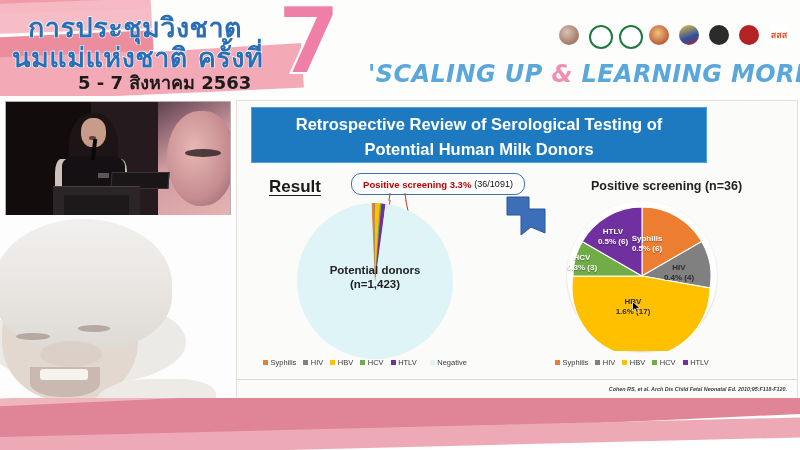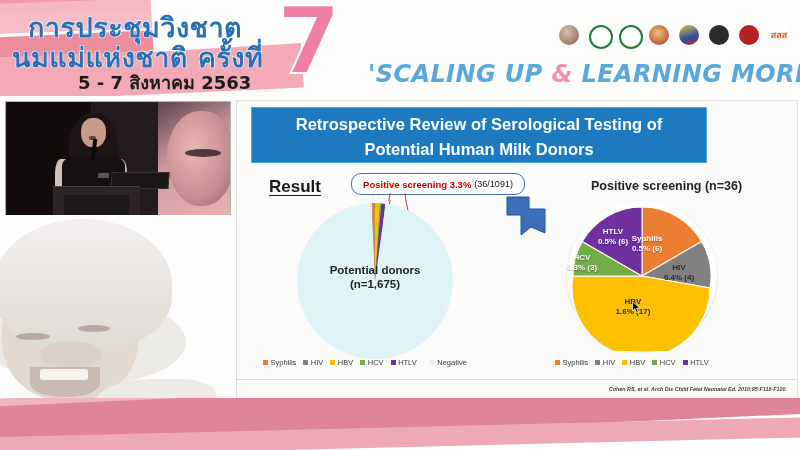--- a/index.html
+++ b/index.html
@@ -253,21 +253,21 @@
           <i style="background:#FFC000;width:8px;left:-4px"></i>
         </div>
       <div class="sliver" style="transform:rotate(5.0deg)">
           <i style="background:#70AD47"></i>
         </div>
       <div class="sliver" style="transform:rotate(6.2deg)">
           <i style="background:#7030A0"></i>
         </div>
     </div>
     <div id="pl-txt1">Potential donors</div>
-    <div id="pl-txt2">(n=1,675)</div>
+    <div id="pl-txt2">(n=1,423)</div>
 
     <svg id="arrow" viewBox="0 0 44 44">
       <path d="M2 4 L24 4 L24 16 L40 16 L40 40 L26 34 L16 42 L16 22 L2 22 Z" fill="#3C6FB8" stroke="#2a5596" stroke-width="1"></path>
     </svg>
 
     <div id="pr-title">Positive screening (n=36)</div>
     <div id="pie-right">
       <svg viewBox="0 0 100 100" width="150" height="150">
 
         <path d="M50 50 L50 4 A46 46 0 0 1 89.8 27 Z" fill="#ED7D31" stroke="#fff" stroke-width="0.7"></path>

